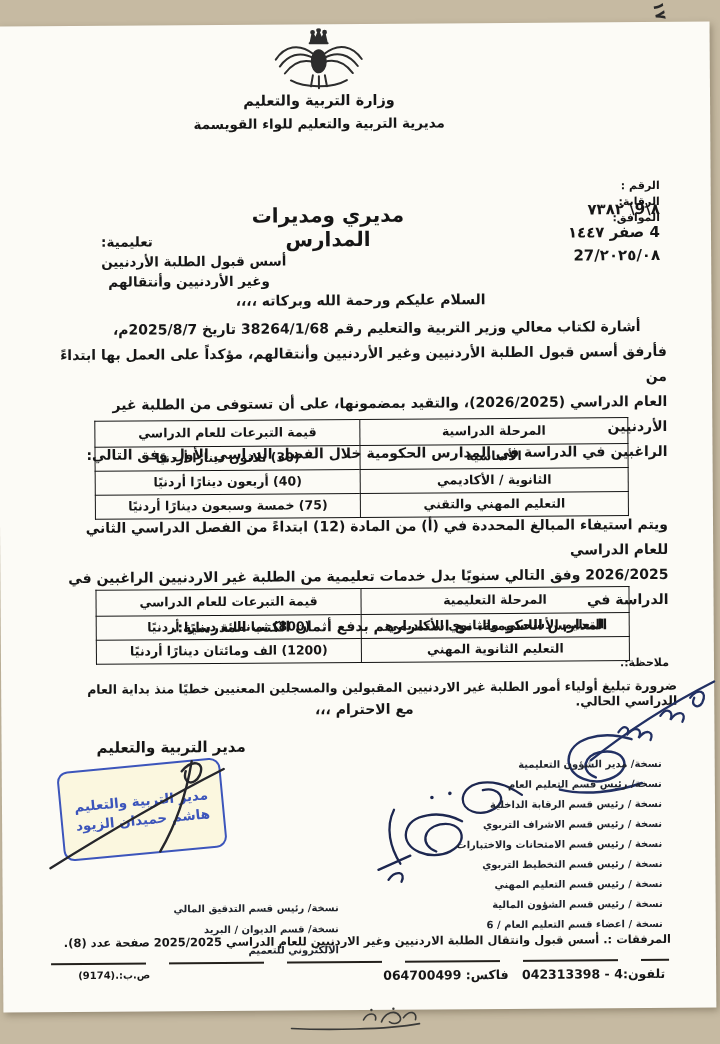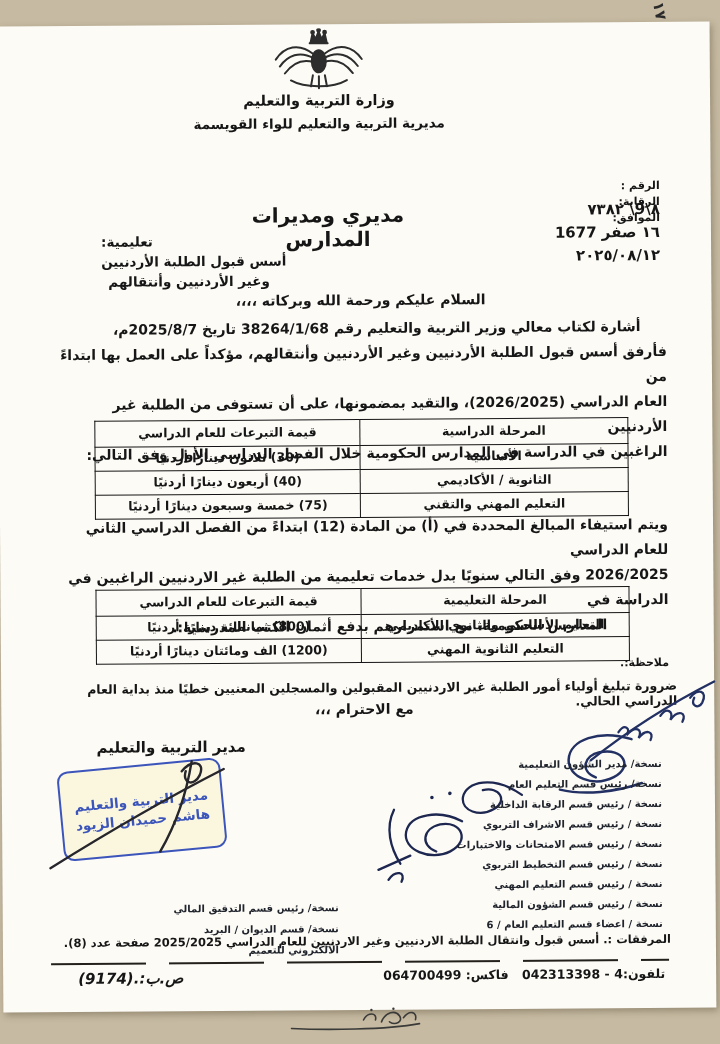--- a/index.html
+++ b/index.html
@@ -44,21 +44,21 @@
          background:rgba(250,240,170,.30);
          display:flex;flex-direction:column;justify-content:center;gap:3px;}
   .stamp div{color:#3c55bb;font-weight:700;font-size:13.5px;text-align:center;}
   .copies{top:756px;right:60px;font-size:10px;line-height:20px;text-align:right;color:#20242c;}
   .copies-left{top:897px;left:158px;width:178px;font-size:10px;line-height:21px;text-align:right;color:#20242c;}
   .attachments{top:934px;right:52px;left:40px;font-size:11.5px;text-align:right;}
   .rule{top:961px;left:48px;right:54px;height:2px;
         background:repeating-linear-gradient(90deg,#23201c 0 95px,transparent 95px 118px);}
   .ft-phone{top:968px;right:58px;font-size:12.5px;}
   .ft-fax{top:968px;left:380px;font-size:12.5px;}
-  .ft-pobox{top:968px;left:75px;font-size:15px;font-style:italic;}
+  .ft-pobox{top:968px;left:75px;font-size:10px;}
   .corner-mark{top:4px;left:654px;font-size:15px;color:#2a2a2a;font-weight:700;
                transform:rotate(80deg);}
   svg{display:block;}
 </style>
 </head>
 <body>
 
 <div class="page">
   <div class="content">
     <div class="paper"></div>
@@ -88,22 +88,22 @@
     <div class="abs ar b center directorate">مديرية التربية والتعليم للواء القويسمة</div>
 
     <div class="abs ar b ref-labels">
       <div>الرقم :</div>
       <div>الرقابة:</div>
       <div>الموافق:</div>
     </div>
 
     <div class="abs ar b ref-values">
       <div>٨\9\ ٧٣٨٢</div>
-      <div>١٦ صفر 1677</div>
-      <div>٢٠٢٥/٠٨/١٢</div>
+      <div>4 صفر ١٤٤٧</div>
+      <div>٢٠٢٥/٠٨/27</div>
     </div>
 
     <div class="abs ar b center recipient">مديري ومديرات المدارس</div>
 
     <div class="abs ar b subject-label">تعليمية:</div>
     <div class="abs ar b subject-1">أسس قبول الطلبة الأردنيين</div>
     <div class="abs ar b subject-2">وغير الأردنيين وأنتقالهم</div>
 
     <div class="abs ar b salutation">السلام عليكم ورحمة الله وبركاته ،،،،</div>
 

